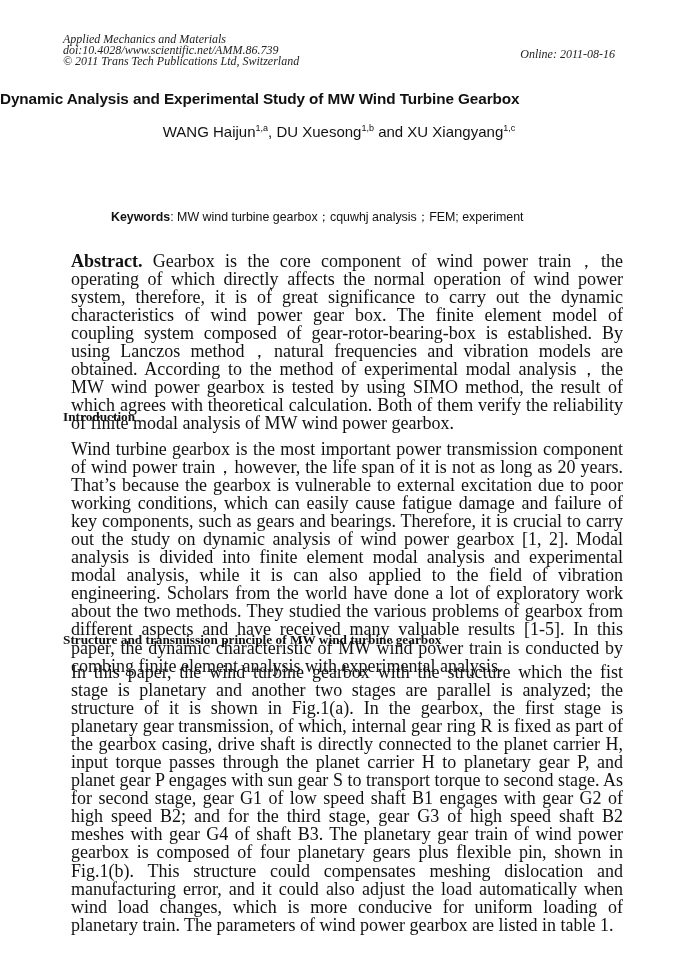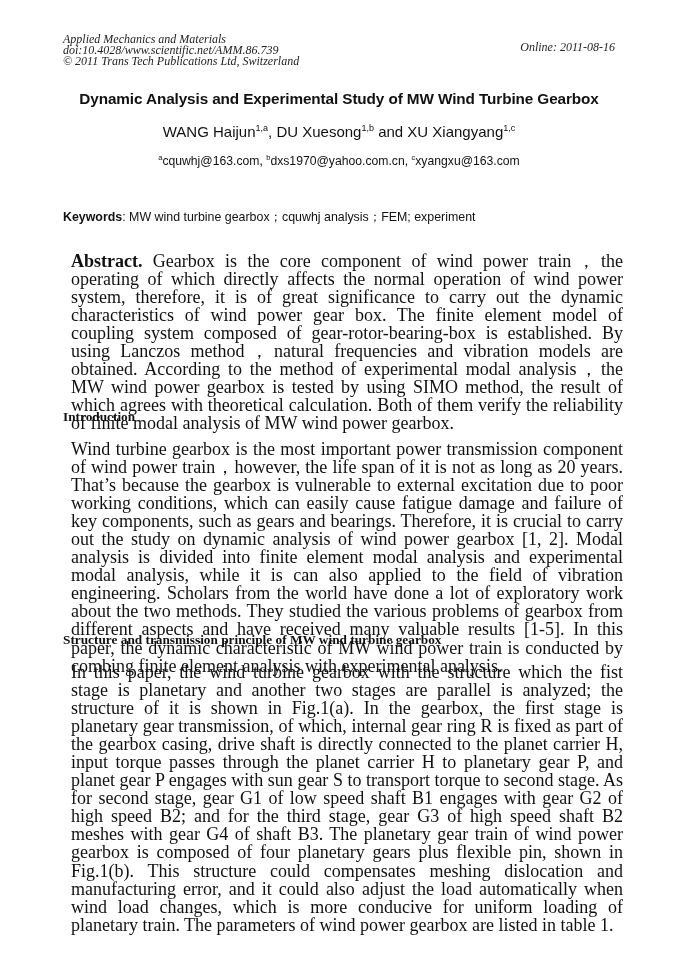--- a/index.html
+++ b/index.html
@@ -5,41 +5,41 @@
     html, body { margin: 0; padding: 0; background: #ffffff; }
     body {
       width: 678px; height: 959px; position: relative; overflow: hidden;
       color: #111; font-family: "Liberation Serif", serif;
     }
     .hdr {
       position: absolute; top: 14px; left: 63px; right: 63px;
       font-family: "Liberation Serif", serif; font-style: italic;
       font-size: 12px; line-height: 11px; color: #222; margin-top: 20px;
     }
-    .hdr .right { position: absolute; right: 0; top: 8px; }
+    .hdr .right { position: absolute; right: 0; top: 15px; }
     .title {
-      position: absolute; top: 90px; left: 0; right: 0; text-align: center;
+      position: absolute; top: 90px; left: 0; right: 0; 
       font-family: "Liberation Sans", sans-serif; font-weight: bold;
       font-size: 15.3px; letter-spacing: -0.1px;
     }
     .authors {
       position: absolute; top: 123px; left: 0; right: 0; text-align: center;
       font-family: "Liberation Sans", sans-serif; font-size: 15px;
     }
     .authors sup { font-size: 9px; vertical-align: 6px; line-height: 0; }
     .affil {
       position: absolute; top: 152px; left: 0; right: 0; text-align: center;
       font-family: "Liberation Sans", sans-serif; font-size: 12.2px; line-height: 19px;
     }
     .affil sup { font-size: 7.5px; vertical-align: 5px; line-height: 0; }
     .keywords {
       position: absolute; top: 209px; left: 63px; right: 63px;
       font-family: "Liberation Sans", sans-serif; font-size: 12.4px;
     }
-    .keywords b { font-weight: bold; }
+    .keywords b { font-weight: bold; margin-left: 48px; }
     .para {
       position: absolute; left: 63px; width: 552px;
       font-family: "Liberation Serif", serif; font-size: 18px;
       line-height: 18.05px; text-align: justify; margin: 8px;
     }
     .para .lead { font-weight: bold; }
     .heading {
       position: absolute; left: 63px;
       font-family: "Liberation Serif", serif; font-weight: bold; font-size: 13.3px;
     }
@@ -54,21 +54,20 @@
   <div class="right">Online: 2011-08-16</div>
 </div>
 
 <div class="title">Dynamic Analysis and Experimental Study of MW Wind Turbine Gearbox</div>
 
 <div class="authors">
   <span>WANG Haijun</span><sup>1,a</sup><span>, </span><span>DU Xuesong</span><sup>1,b</sup><span> and </span><span>XU Xiangyang</span><sup>1,c</sup>
 </div>
 
 <div class="affil">
-  <div><sup>a</sup><span>cquwhj@163.com</span><span>, </span><sup>b</sup><span>dxs1970@yahoo.com.cn</span><span>, </span><sup>c</sup><span>xyangxu@163.com</span></div>
 </div>
 
 <div class="keywords">
   <b>Keywords</b><span>: MW wind turbine gearbox；cquwhj analysis；FEM; experiment</span>
 </div>
 
 <p class="para" style="top:244px;"><span class="lead">Abstract.</span><span> Gearbox is the core component of wind power train，the operating of which directly affects the normal operation of wind power system, therefore, it is of great significance to carry out the dynamic characteristics of wind power gear box. The finite element model of coupling system composed of gear-rotor-bearing-box is established. By using Lanczos method，natural frequencies and vibration models are obtained. According to the method of experimental modal analysis，the MW wind power gearbox is tested by using SIMO method, the result of which agrees with theoretical calculation. Both of them verify the reliability of finite modal analysis of MW wind power gearbox.</span></p>
 
 <div class="heading" style="top:409px;">Introduction</div>
 <p class="para" style="top:432px;">Wind turbine gearbox is the most important power transmission component of wind power train，however, the life span of it is not as long as 20 years. That’s because the gearbox is vulnerable to external excitation due to poor working conditions, which can easily cause fatigue damage and failure of key components, such as gears and bearings. Therefore, it is crucial to carry out the study on dynamic analysis of wind power gearbox [1, 2]. Modal analysis is divided into finite element modal analysis and experimental modal analysis, while it is can also applied to the field of vibration engineering. Scholars from the world have done a lot of exploratory work about the two methods. They studied the various problems of gearbox from different aspects and have received many valuable results [1-5]. In this paper, the dynamic characteristic of MW wind power train is conducted by combing finite element analysis with experimental analysis.</p>

